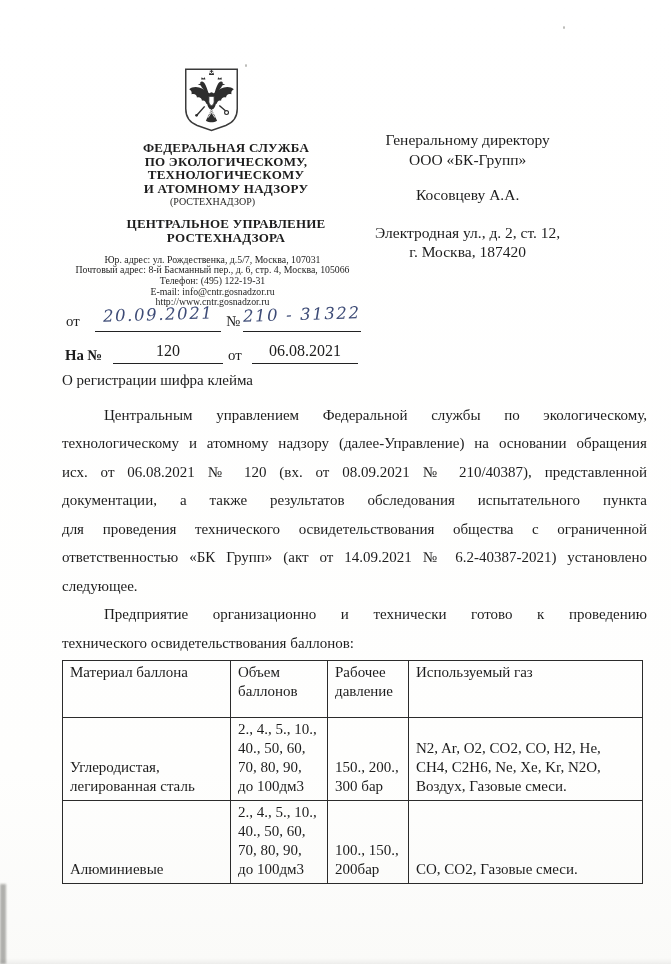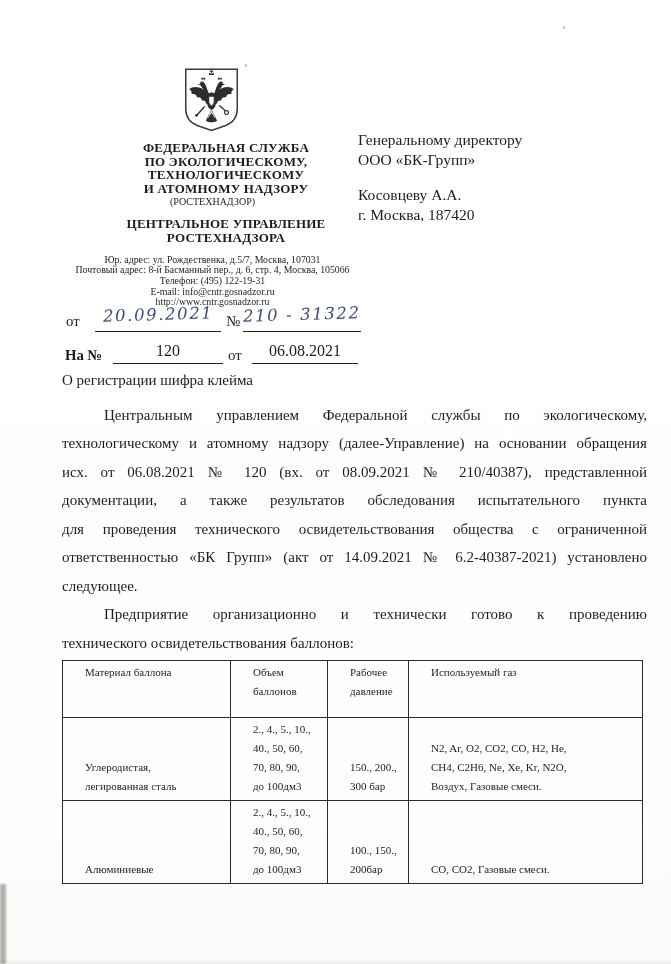--- a/index.html
+++ b/index.html
@@ -12,21 +12,21 @@
   
   .emblem { position:absolute; left:183px; top:66px; width:57px; height:66px; }
   .letterhead { position:absolute; left:45px; top:141px; width:335px; text-align:center; }
   .org-line { font-weight:bold; font-size:13px; line-height:13.6px; letter-spacing:.2px;margin-left:27px; }
   .org-short { font-size:10px; line-height:12px; margin-top:1px; }
   .division { margin-top:9px; }
   .addr-block { margin-top:10px; }
   .addr-line { font-size:9.8px; line-height:10.7px; }
 
   
-  .addressee { position:absolute; left:358px; top:130px; font-size:15.5px; line-height:19.5px; }
+  .addressee { position:absolute; left:375px; top:130px; font-size:15.5px; line-height:19.5px;text-align:center; }
   .addressee .gap1 { margin-top:16px; }
   .addressee .gap2 { margin-top:18px; }
 
   
   .r-lbl { position:absolute; font-size:14.8px; }
   .uline { position:absolute; border-bottom:1.4px solid #222; text-align:center; }
   .hw {
     display:inline-block; font-family:"DejaVu Serif", serif; font-style:italic;
     color:#3d4b76; font-size:16.5px; letter-spacing:1.6px;
     transform:rotate(-1.8deg) translateY(-1px);
@@ -38,22 +38,22 @@
   
   .body-text { position:absolute; left:62px; top:407px; width:585px; font-size:15px; }
   .bl { height:28.45px; overflow:hidden; text-align:justify; }
   .bl.j { text-align-last:justify; }
   .bl.i { text-indent:42px; }
 
   
   .tbl-wrap { position:absolute; left:62px; top:660px; }
   table { border-collapse:collapse; table-layout:fixed; width:580px; }
   th,td {
-    border:1.4px solid #2b2b2b; padding:2px 7px 4px 22px; text-align:left;
-    font-weight:normal; font-size:11px; line-height:19px; white-space:pre-line;
+    border:1.4px solid #2b2b2b; padding:2px 7px 4px 7px; text-align:left;
+    font-weight:normal; font-size:15px; line-height:19px; white-space:pre-line;
     vertical-align:top; overflow:hidden;
   }
   th { height:50px; }
   tr.r1 td { height:71px; }
   tr.r2 td { height:72px; }
   td.vb { vertical-align:bottom; }
 
   
   .edge-strip { position:absolute; left:0; top:884px; width:6px; height:80px;
     background:#a3a39f; filter:blur(1px); opacity:.85; }
@@ -106,20 +106,21 @@
       <div class="addr-line">Телефон: (495) 122-19-31</div>
       <div class="addr-line">E-mail: info@cntr.gosnadzor.ru</div>
       <div class="addr-line">http://www.cntr.gosnadzor.ru</div>
     </div>
   </div>
 
   <div class="addressee">
     <div>Генеральному директору</div>
     <div>ООО «БК-Групп»</div>
     <div class="gap1">Косовцеву А.А.</div>
+    <div class="gap2">Электродная ул., д. 2, ст. 12,</div>
     <div>г. Москва, 187420</div>
   </div>
 
   <span class="r-lbl" style="left:66px; top:313px;">от</span>
   <span class="uline" style="left:95px; top:306px; width:126px; height:25px;">
     <span class="hw">20.09.2021</span>
   </span>
   <span class="r-lbl" style="left:226px; top:313px;">№</span>
   <span class="uline" style="left:243px; top:306px; width:118px; height:25px;">
     <span class="hw">210 - 31322</span>

